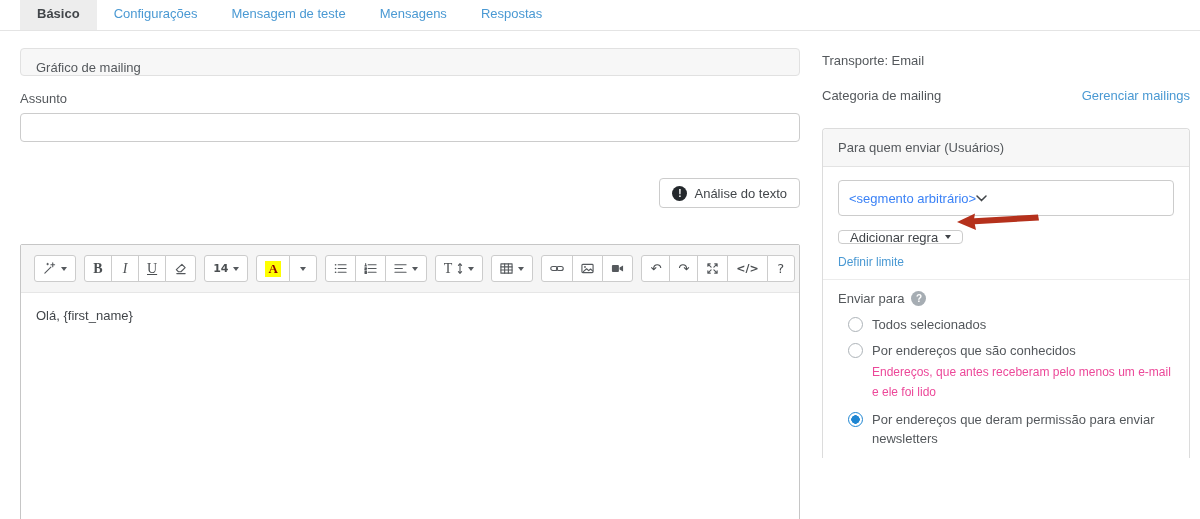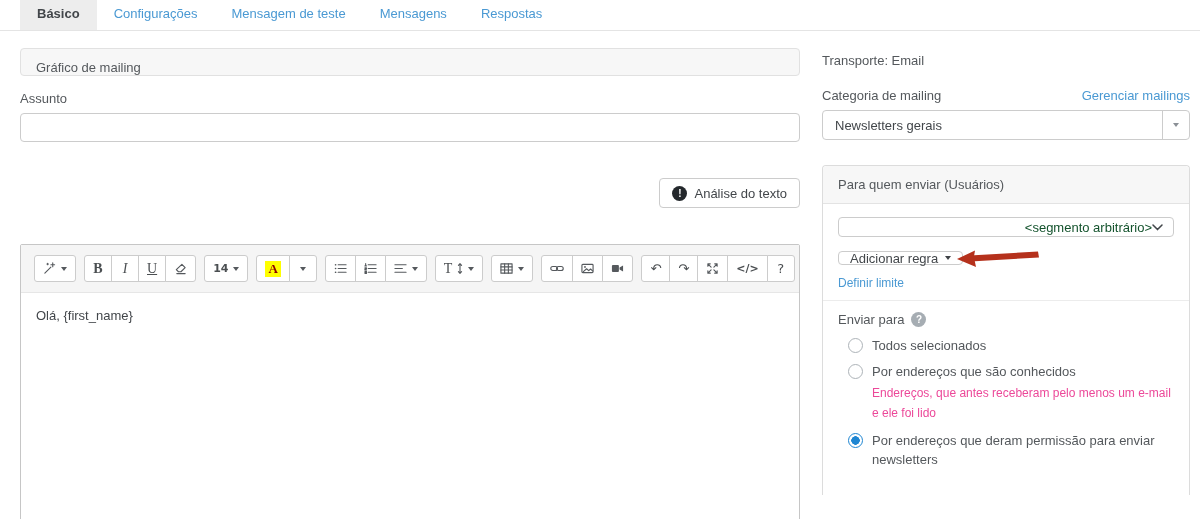--- a/index.html
+++ b/index.html
@@ -67,22 +67,22 @@
   .radio-lab { display:inline-flex; align-items:center; gap:6px; cursor:pointer; white-space:nowrap; }
   input[type=radio] { -webkit-appearance:none; appearance:none; width:15px; height:15px;
     border:1px solid #adb3b8; border-radius:50%; background:#fff; flex-shrink:0; margin:0; cursor:pointer; }
   input[type=radio]:checked { border-color:#1f86d2;
     background:radial-gradient(circle,#1f86d2 0 4px,#fff 4.5px); }
   .seg-wrap { position:relative; display:inline-flex; }
   .red-box { position:absolute; top:-6px; bottom:-6px; left:-11px; right:-13px;
     border:4px solid #ad2c18; pointer-events:none; z-index:3; }
 
   .sec2 { padding:13px 15px 10px; border-bottom:1px solid #ececec; position:relative; }
-  .seg-select { height:20px; border:1px solid #ccc; border-radius:4px; display:flex;
-    align-items:center; justify-content:flex-end; padding:0 10px; color:#14532d;
+  .seg-select { height:36px; border:1px solid #ccc; border-radius:4px; display:flex;
+    align-items:center; justify-content:flex-start; padding:0 10px; color:#3b82f6;
     cursor:pointer; background:#fff; }
   .add-rule { margin-top:14px; height:14px; padding:0 11px; }
   .add-rule .caret { border-top-color:#3e4246; }
   .limit-link { display:inline-block; margin-top:10px; font-size:12px; }
   .arrow-annot { position:absolute; left:133px; top:44px; pointer-events:none; z-index:3; }
 
   .sec3 { padding:11px 15px; }
   .send-to { display:flex; align-items:center; gap:7px; margin-bottom:10px; }
   .q-circle { width:15px; height:15px; border-radius:50%; background:#a6adb3; color:#fff;
     font-size:10px; font-weight:bold; display:inline-flex; align-items:center; justify-content:center; }
@@ -248,26 +248,20 @@
       <div class="ed-content" contenteditable="true" style="">Olá, {first_name}</div>
     </div>
   </div>
 
   <div class="right">
     <div class="transport">Transporte: Email</div>
 
     <div class="cat-row">
       <span>Categoria de mailing</span>
       <a class="link">Gerenciar mailings</a>
-    </div>
-    <div class="sel-box">
-      <span>Newsletters gerais</span>
-      <span class="sel-caret-box">
-          <span class="caret"></span>
-        </span>
     </div>
 
     <div class="panel">
       <div class="panel-h">Para quem enviar (Usuários)</div>
 
 
       <div class="sec2">
         <div class="seg-select">
           <span>&lt;segmento arbitrário&gt;</span>
           <svg width="11" height="7" viewBox="0 0 11 7">

